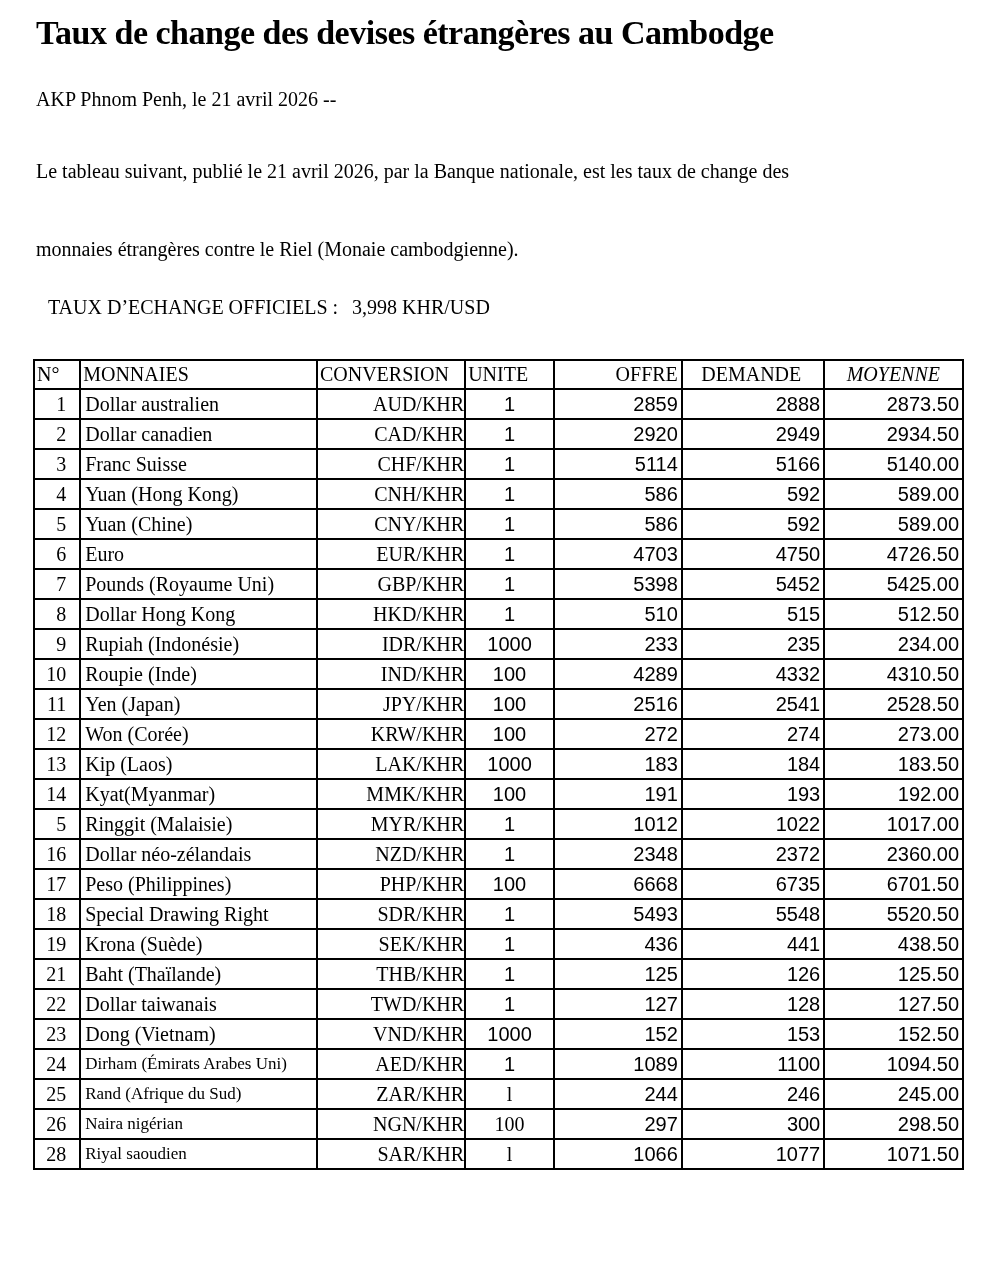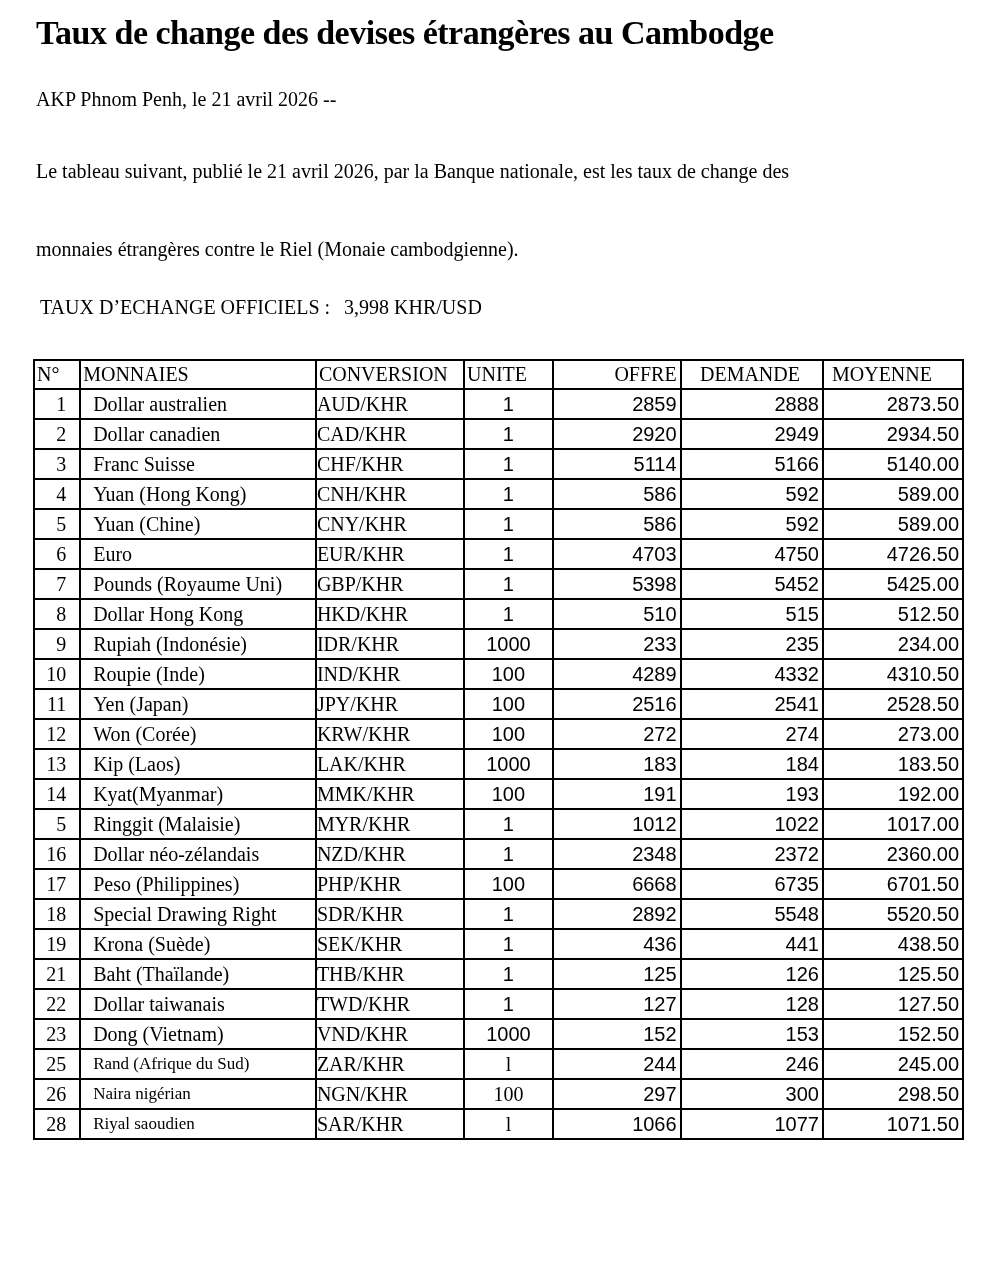--- a/index.html
+++ b/index.html
@@ -33,21 +33,21 @@
   .intro {
     margin: 27px 0 0 0;
     font-size: 20px;
   }
   .intro-line {
     line-height: 37px;
     white-space: nowrap;
     margin-top: 41px;
   }
   .official {
-    margin: 26px 0 0 4px;
+    margin: 26px 0 0 12px;
     font-size: 20px;
     line-height: 26px;
   }
   .rate-value { margin-left: 14px; }
 
   table.fx {
     border-collapse: collapse;
     table-layout: fixed;
     margin: 39px 0 0 -3px;
     border: 2px solid #000;
@@ -75,26 +75,26 @@
   .w-conv    { width: 152px; }
   .w-unit    { width: 95px;  }
   .w-offre   { width: 131px; }
   .w-demande { width: 147px; }
   .w-moyenne { width: 144px; }
 
   
   th.col-no, th.col-name, th.col-conv, th.col-unit { text-align: left; padding-left: 2px; }
   th.col-offre   { text-align: right; padding-right: 3px; padding-left: 48px; }
   th.col-demande { text-align: right; padding-right: 22px; }
-  th.col-moyenne { padding-right: 22px; }
+  th.col-moyenne { text-align: right; padding-right: 22px; font-style: italic; }
 
   
   td.col-no   { text-align: right; padding-right: 13px; }
-  td.col-name { text-align: left; padding-left: 12px; }
-  td.col-conv { text-align: left; }
+  td.col-name { text-align: left; padding-left: 4px; }
+  td.col-conv { text-align: right; }
   td.col-unit { text-align: center; }
   td.col-offre, td.col-demande, td.col-moyenne { text-align: right; padding-right: 3px; }
 
   
   td.col-unit, td.col-offre, td.col-demande, td.col-moyenne {
     font-family: "Liberation Sans", sans-serif;
   }
   
   td.small-name { font-size: 17px; }
   td.unit-serif { font-family: "Liberation Serif", serif; }
@@ -287,21 +287,21 @@
           <td class="col-unit">100</td>
           <td class="col-offre">6668</td>
           <td class="col-demande">6735</td>
           <td class="col-moyenne">6701.50</td>
         </tr>
         <tr>
           <td class="col-no">18</td>
           <td class="col-name">Special Drawing Right</td>
           <td class="col-conv">SDR/KHR</td>
           <td class="col-unit">1</td>
-          <td class="col-offre">2892</td>
+          <td class="col-offre">5493</td>
           <td class="col-demande">5548</td>
           <td class="col-moyenne">5520.50</td>
         </tr>
         <tr>
           <td class="col-no">19</td>
           <td class="col-name">Krona (Suède)</td>
           <td class="col-conv">SEK/KHR</td>
           <td class="col-unit">1</td>
           <td class="col-offre">436</td>
           <td class="col-demande">441</td>
@@ -328,20 +328,29 @@
         <tr>
           <td class="col-no">23</td>
           <td class="col-name">Dong (Vietnam)</td>
           <td class="col-conv">VND/KHR</td>
           <td class="col-unit">1000</td>
           <td class="col-offre">152</td>
           <td class="col-demande">153</td>
           <td class="col-moyenne">152.50</td>
         </tr>
         <tr>
+          <td class="col-no">24</td>
+          <td class="col-name small-name">Dirham (Émirats Arabes Uni)</td>
+          <td class="col-conv">AED/KHR</td>
+          <td class="col-unit">1</td>
+          <td class="col-offre">1089</td>
+          <td class="col-demande">1100</td>
+          <td class="col-moyenne">1094.50</td>
+        </tr>
+        <tr>
           <td class="col-no">25</td>
           <td class="col-name small-name">Rand (Afrique du Sud)</td>
           <td class="col-conv">ZAR/KHR</td>
           <td class="col-unit unit-serif">l</td>
           <td class="col-offre">244</td>
           <td class="col-demande">246</td>
           <td class="col-moyenne">245.00</td>
         </tr>
         <tr>
           <td class="col-no">26</td>

